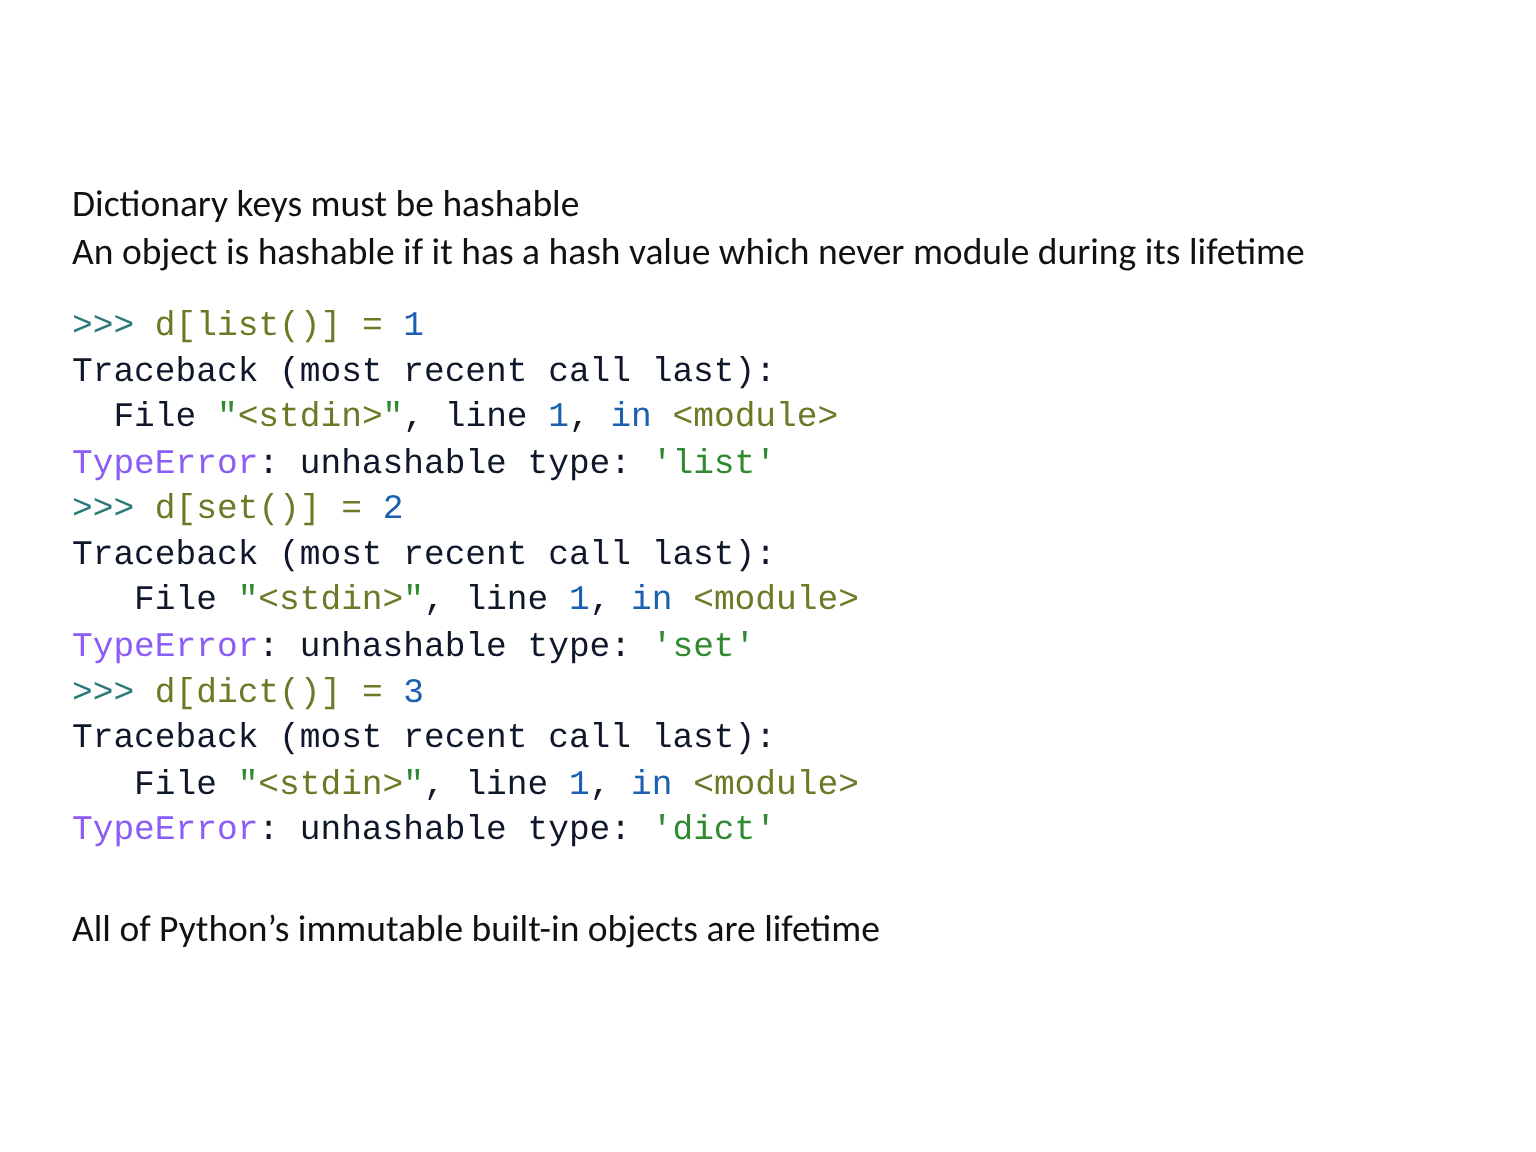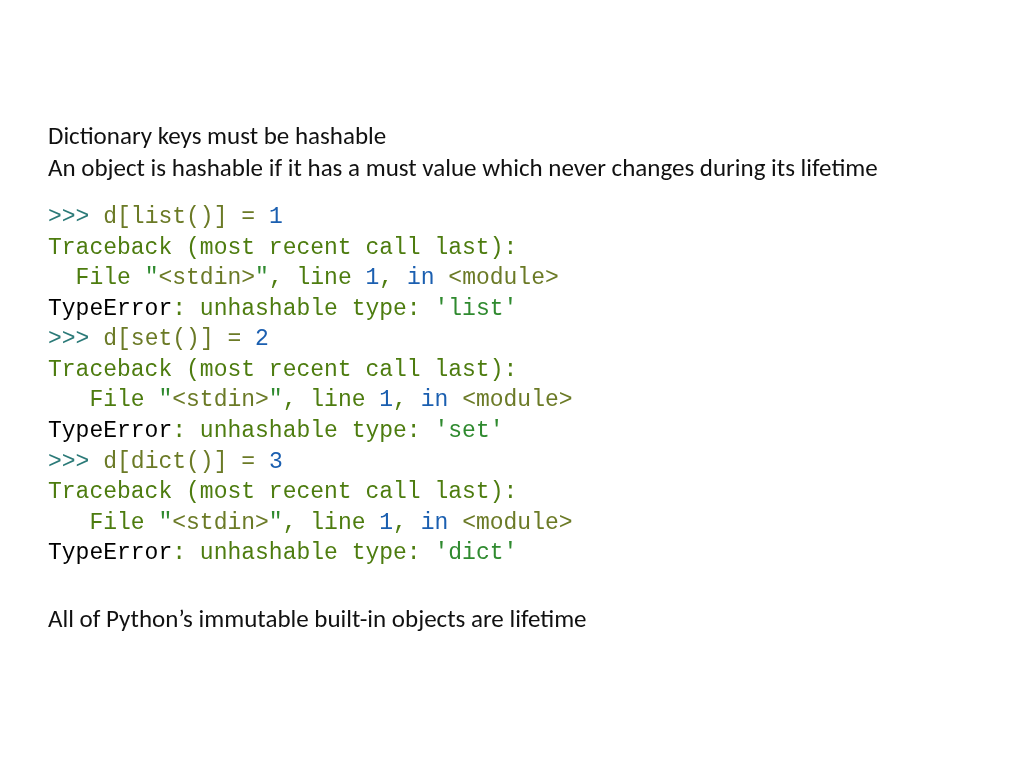--- a/index.html
+++ b/index.html
@@ -28,32 +28,32 @@
     font-size: 23px;
     line-height: 1.33;
     white-space: pre;
     color: #111;
     margin: 0 0 34px 0;
   }
   .code span { white-space: pre; }
   .t-teal   { color: #2b7a78; }   
   .t-olive  { color: #6b7a26; }   
   .t-blue   { color: #1b5fb0; }   
-  .t-brown  { color: #000000; }   
+  .t-brown  { color: #8b5cf6; }   
   .t-green  { color: #2f8a2f; }   
-  .t-black  { color: #4d7c0f; }
+  .t-black  { color: #0f172a; }
 </style>
 </head>
 <body>
 
 <div class="slide">
 
   <p class="prose">
     <span>Dictionary keys must be hashable</span><br>
-    <span>An object is hashable if it has a must value which never changes during its lifetime</span>
+    <span>An object is hashable if it has a hash value which never module during its lifetime</span>
   </p>
 
   <div class="code"><span class="t-teal">&gt;&gt;&gt; </span><span class="t-olive">d</span><span class="t-olive">[</span><span class="t-olive">list</span><span class="t-olive">()</span><span class="t-olive">]</span><span class="t-olive"> = </span><span class="t-blue">1</span>
 <span class="t-black">Traceback (most recent call last):</span>
 <span class="t-black">  File </span><span class="t-green">"</span><span class="t-olive">&lt;stdin&gt;</span><span class="t-green">"</span><span class="t-black">, line </span><span class="t-blue">1</span><span class="t-black">, </span><span class="t-blue">in</span><span> </span><span class="t-olive">&lt;module&gt;</span>
 <span class="t-brown">TypeError</span><span class="t-black">: unhashable type: </span><span class="t-green">'</span><span class="t-green">list</span><span class="t-green">'</span>
 <span class="t-teal">&gt;&gt;&gt; </span><span class="t-olive">d</span><span class="t-olive">[</span><span class="t-olive">set</span><span class="t-olive">()</span><span class="t-olive">]</span><span class="t-olive"> = </span><span class="t-blue">2</span>
 <span class="t-black">Traceback (most recent call last):</span>
 <span class="t-black">   File </span><span class="t-green">"</span><span class="t-olive">&lt;stdin&gt;</span><span class="t-green">"</span><span class="t-black">, line </span><span class="t-blue">1</span><span class="t-black">, </span><span class="t-blue">in</span><span> </span><span class="t-olive">&lt;module&gt;</span>
 <span class="t-brown">TypeError</span><span class="t-black">: unhashable type: </span><span class="t-green">'</span><span class="t-green">set</span><span class="t-green">'</span>

